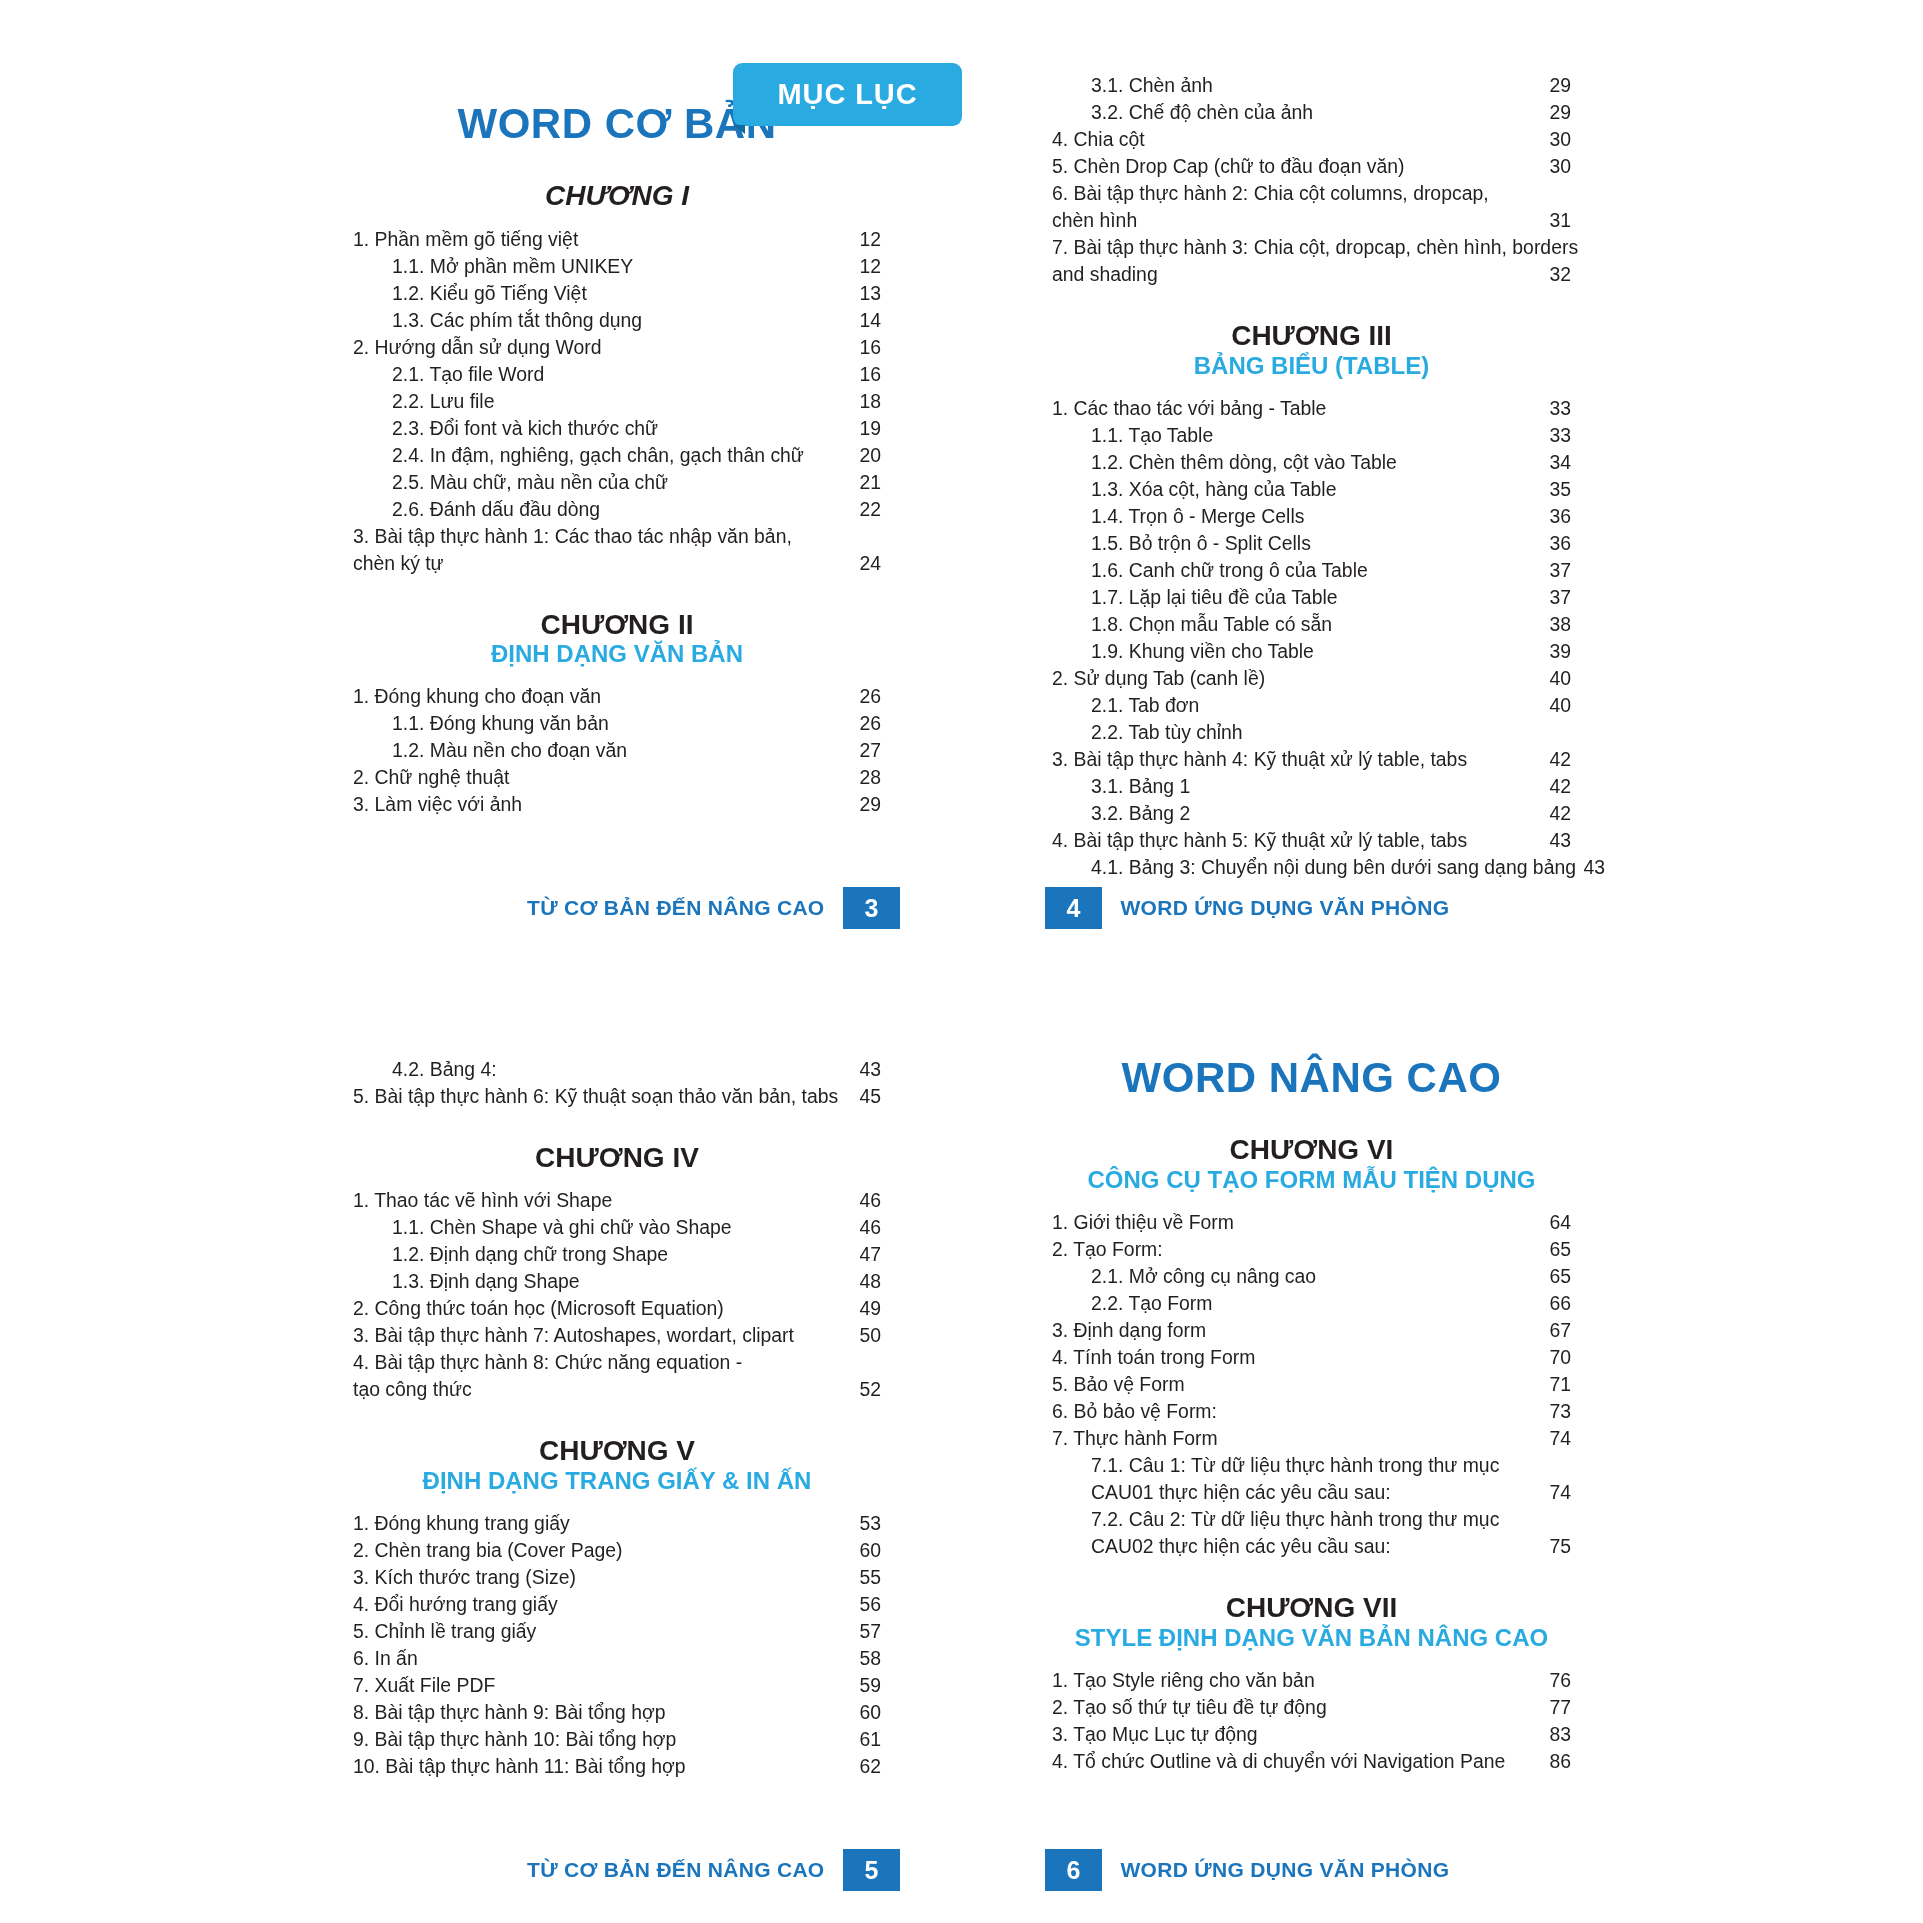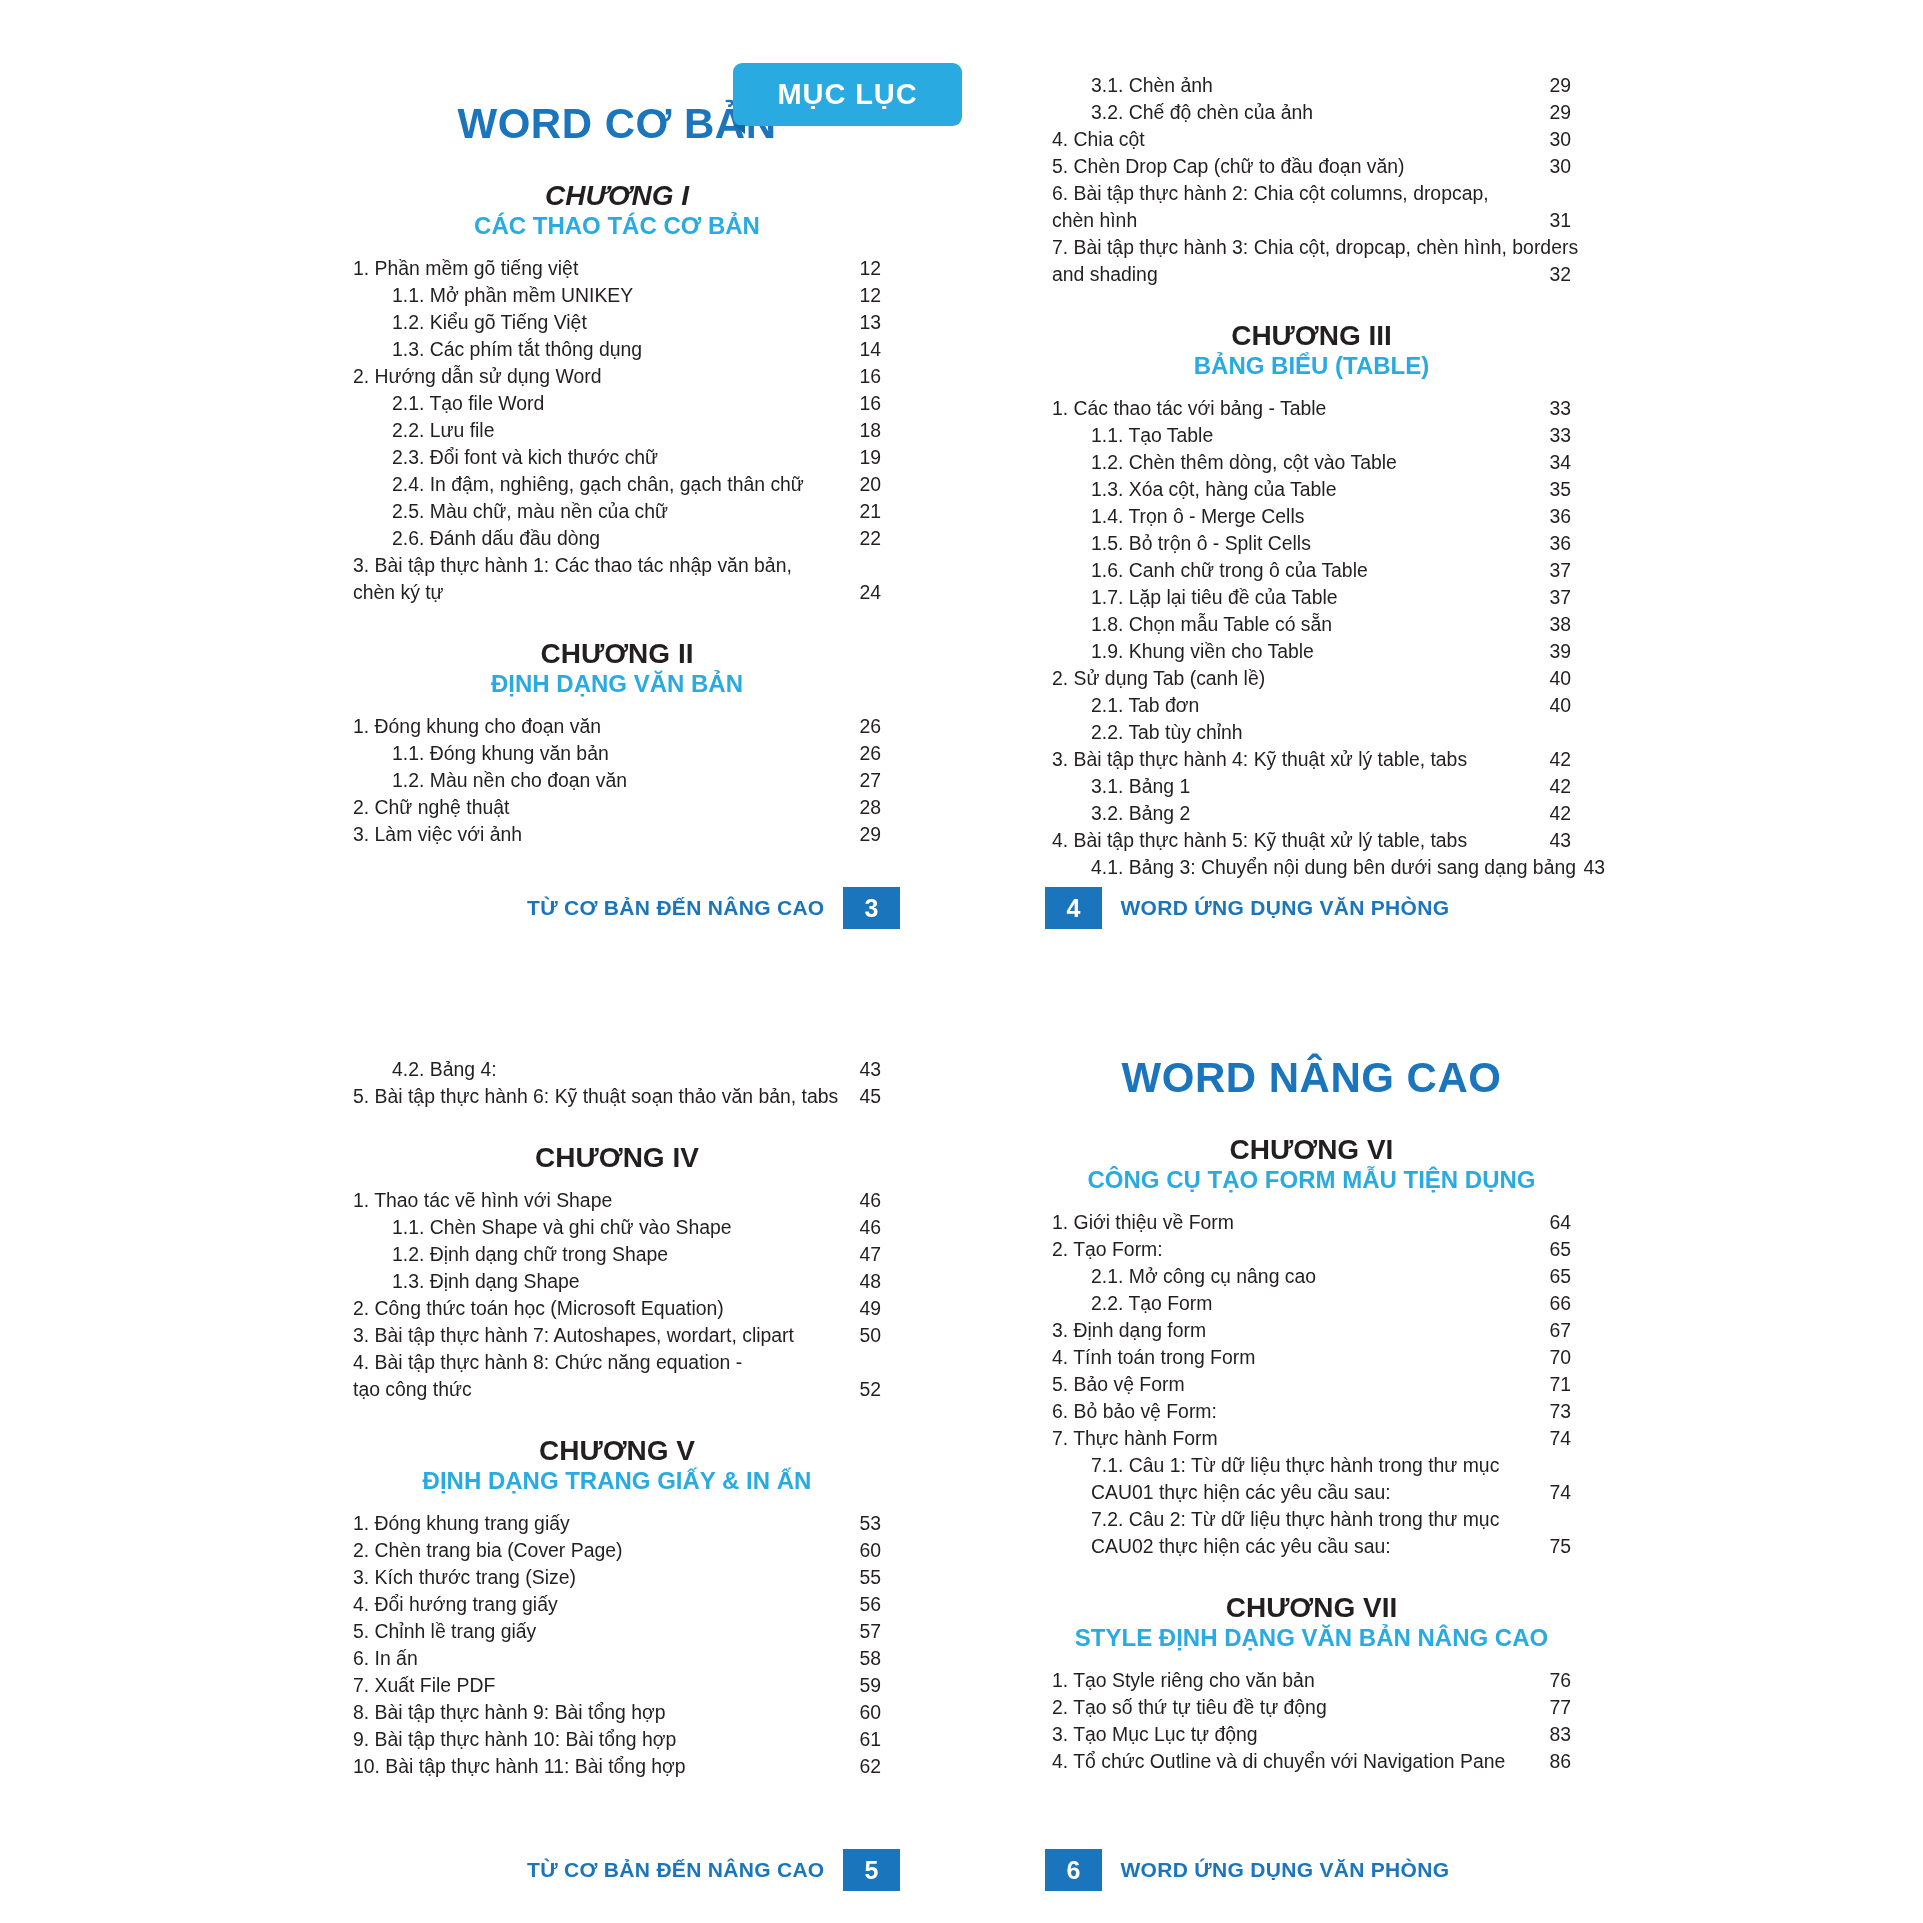--- a/index.html
+++ b/index.html
@@ -77,21 +77,20 @@
 
 <div class="canvas">
   <div class="tab">
     <span>MỤC LỤC</span>
   </div>
   <div class="page p3">
       <div class="content">
         <div class="block-title">WORD CƠ BẢN</div>
         <div class="block-chapter">
           <div class="chapter-name italic">CHƯƠNG I</div>
-          <div class="chapter-sub">CÁC THAO TÁC CƠ BẢN</div>
         </div>
         <div class="block-items">
           <div class="toc-row">
             <span class="t">1. Phần mềm gõ tiếng việt</span>
             <span class="pg">12</span>
           </div>
           <div class="toc-row">
             <span class="t ind">1.1. Mở phần mềm UNIKEY</span>
             <span class="pg">12</span>
           </div>

